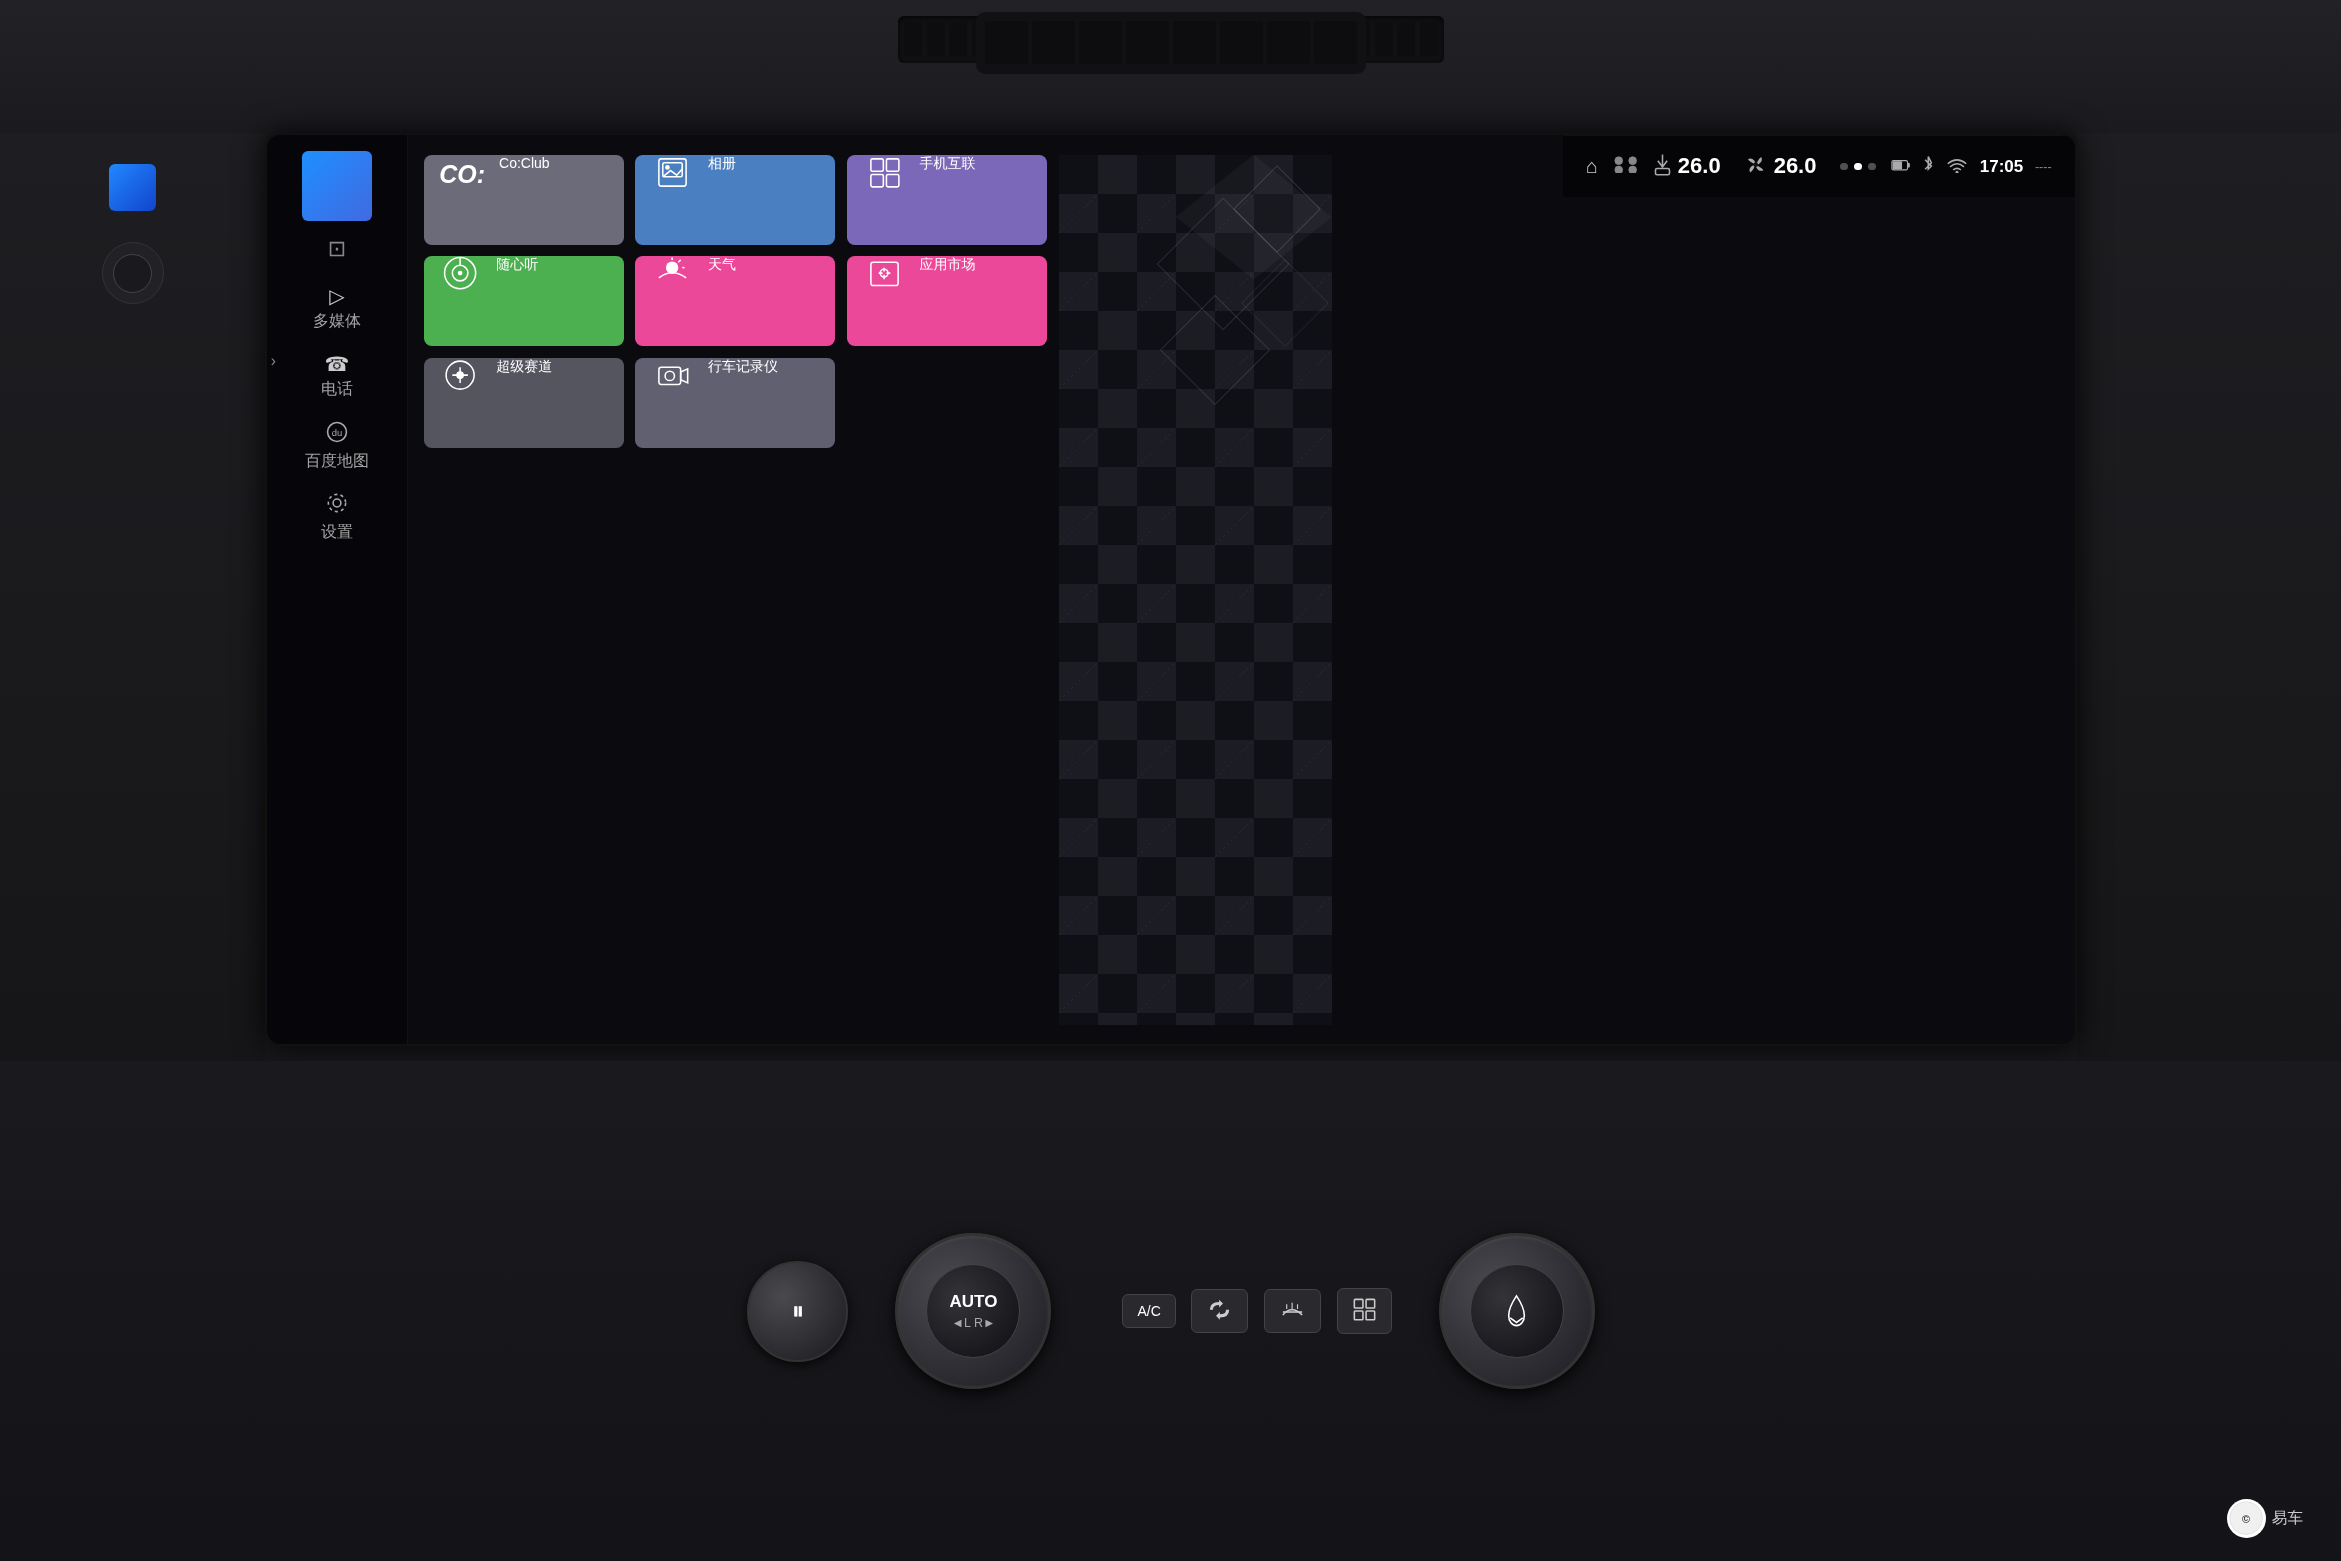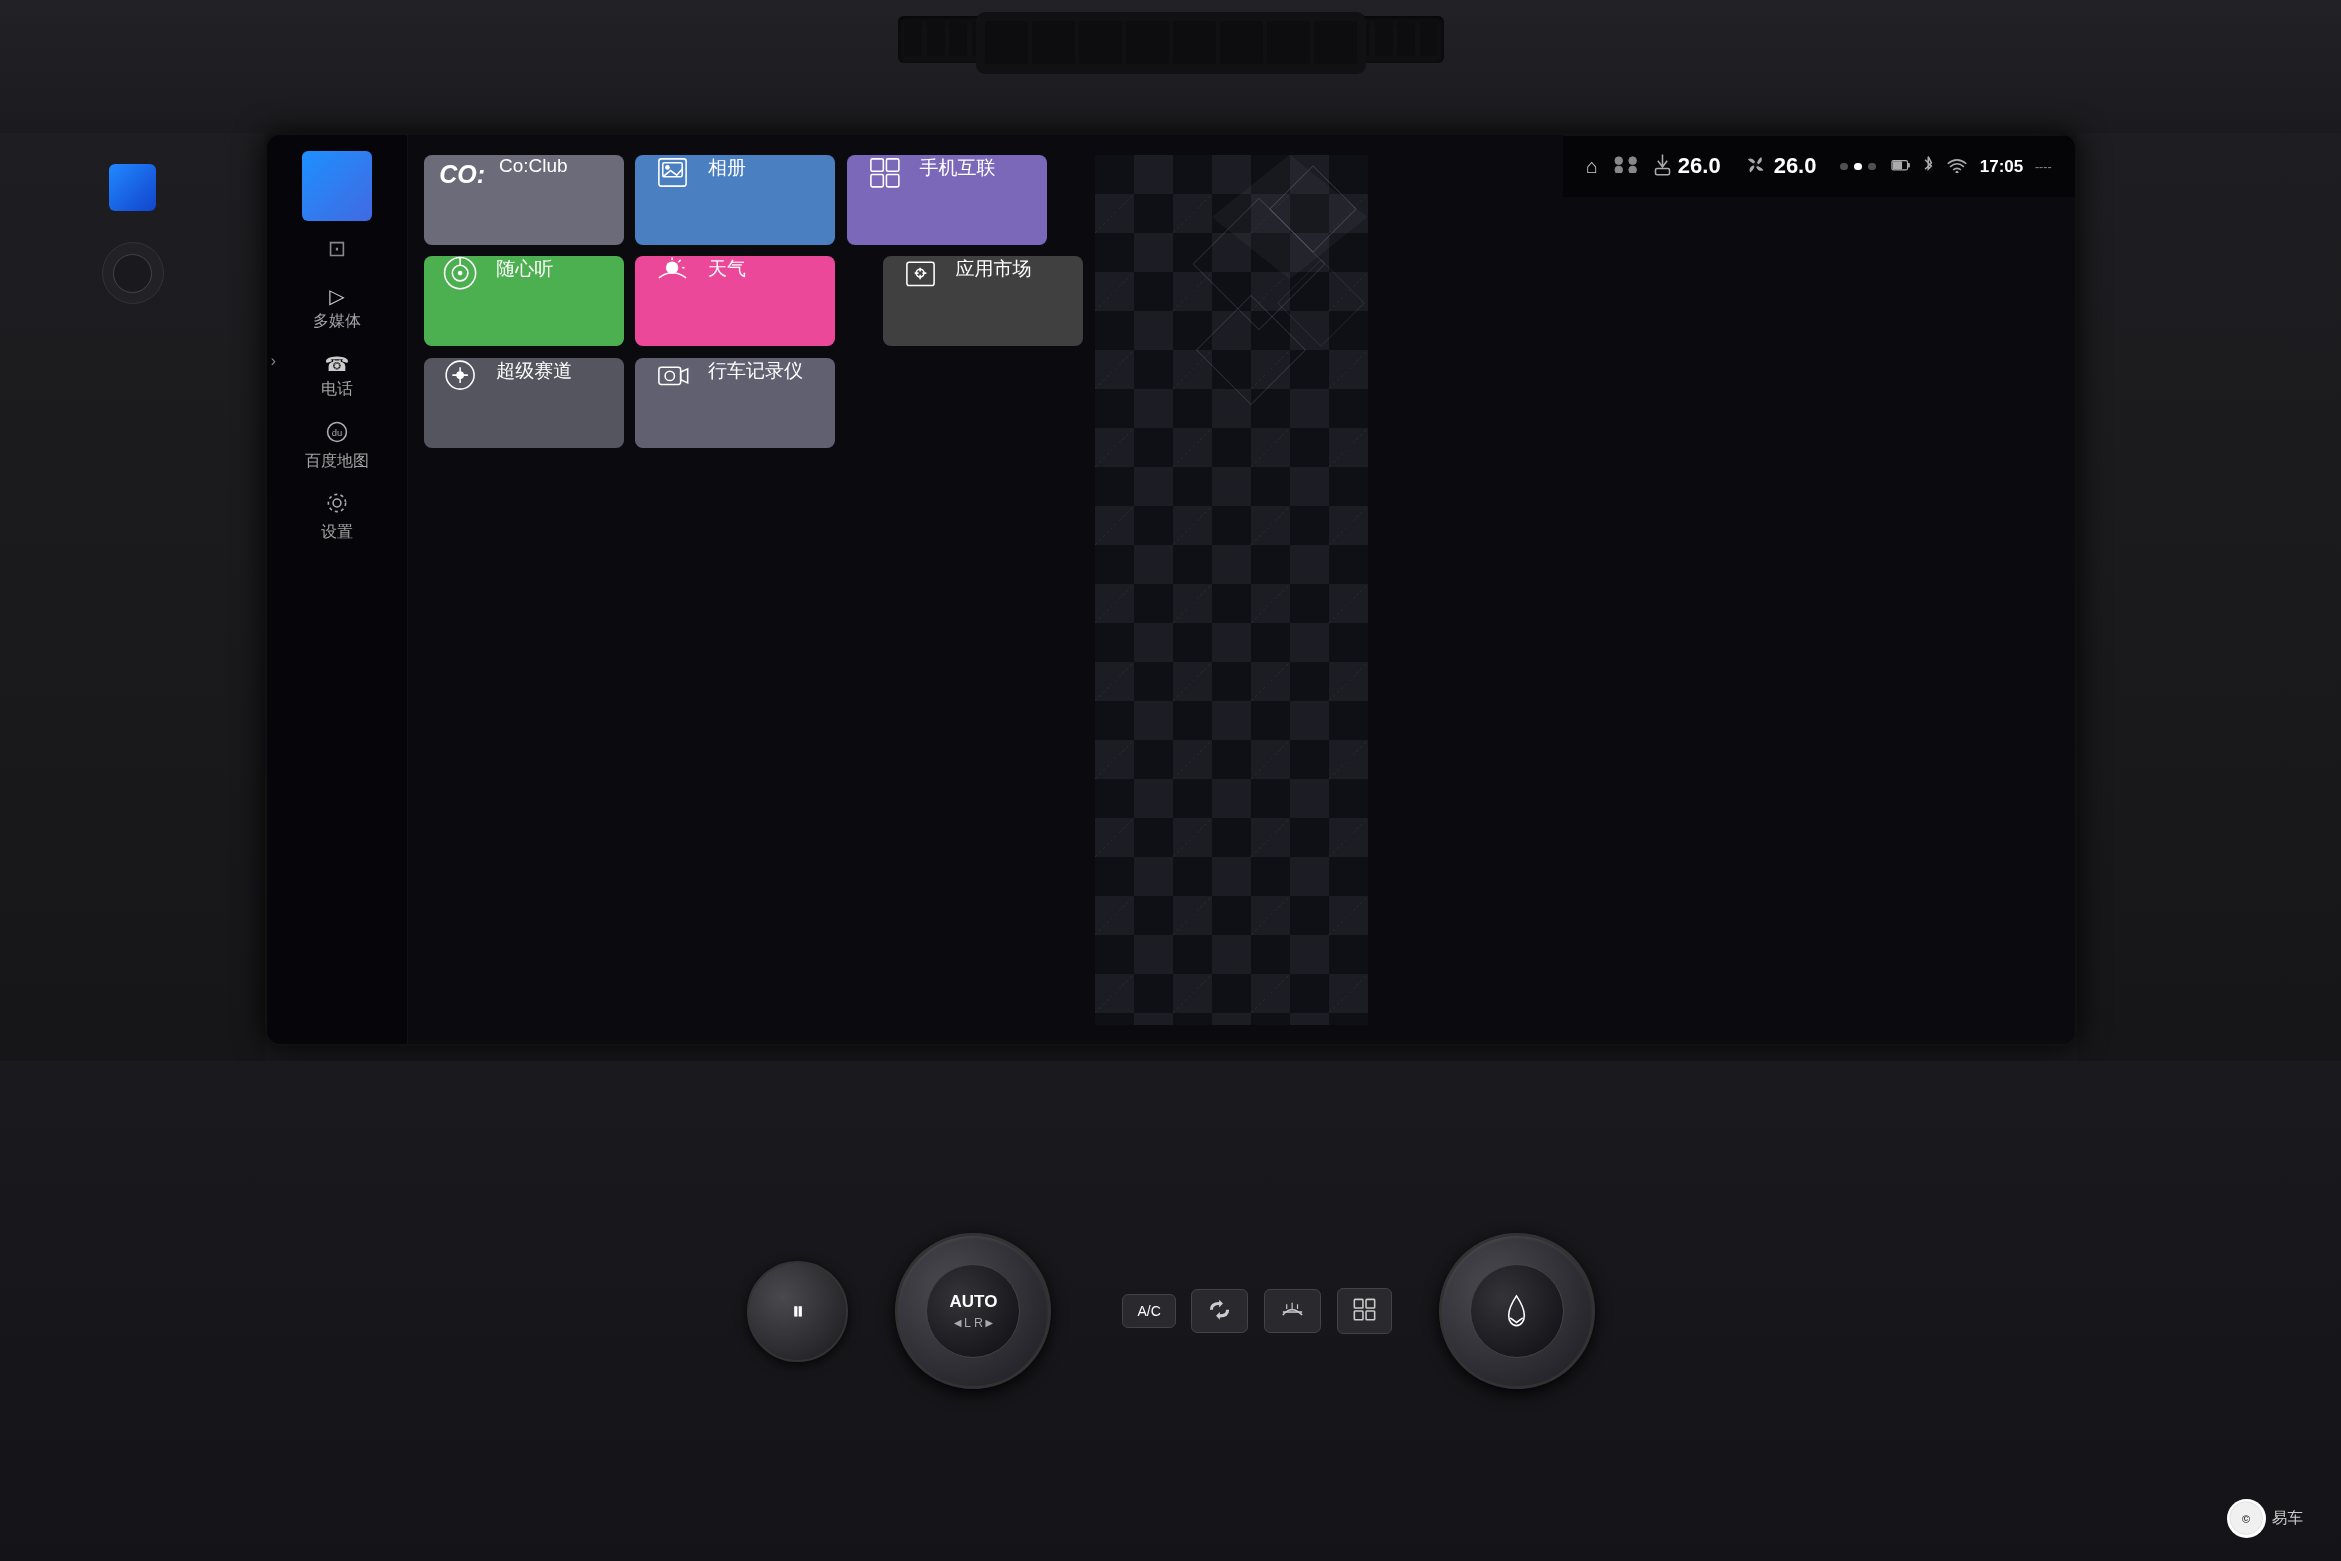--- a/index.html
+++ b/index.html
@@ -152,35 +152,35 @@
     }
 
     .app-tile-icon {
       font-size: 31px;
       color: white;
       min-width: 43px;
       text-align: center;
     }
 
     .app-tile-label {
-      font-size: 19px;
+      font-size: 14px;
       color: white;
       font-weight: 300;
       white-space: nowrap;
     }
 
     
     .tile-coclub { background: #6b6b7a; }
     .tile-music { background: #4caf50; }
     .tile-race { background: #555560; }
     .tile-album { background: #4a7fc1; }
     .tile-weather { background: #ec4899; }
     .tile-dash { background: #606070; }
     .tile-phone-link { background: #7b68b8; }
-    .tile-appstore { background: #404040; margin-left: 36px; }
+    .tile-appstore { background: #ec4899; }
 
     
     .right-deco {
       width: 273px;
       background: rgba(20,20,30,0.5);
       position: relative;
       overflow: hidden;
     }
 
     

